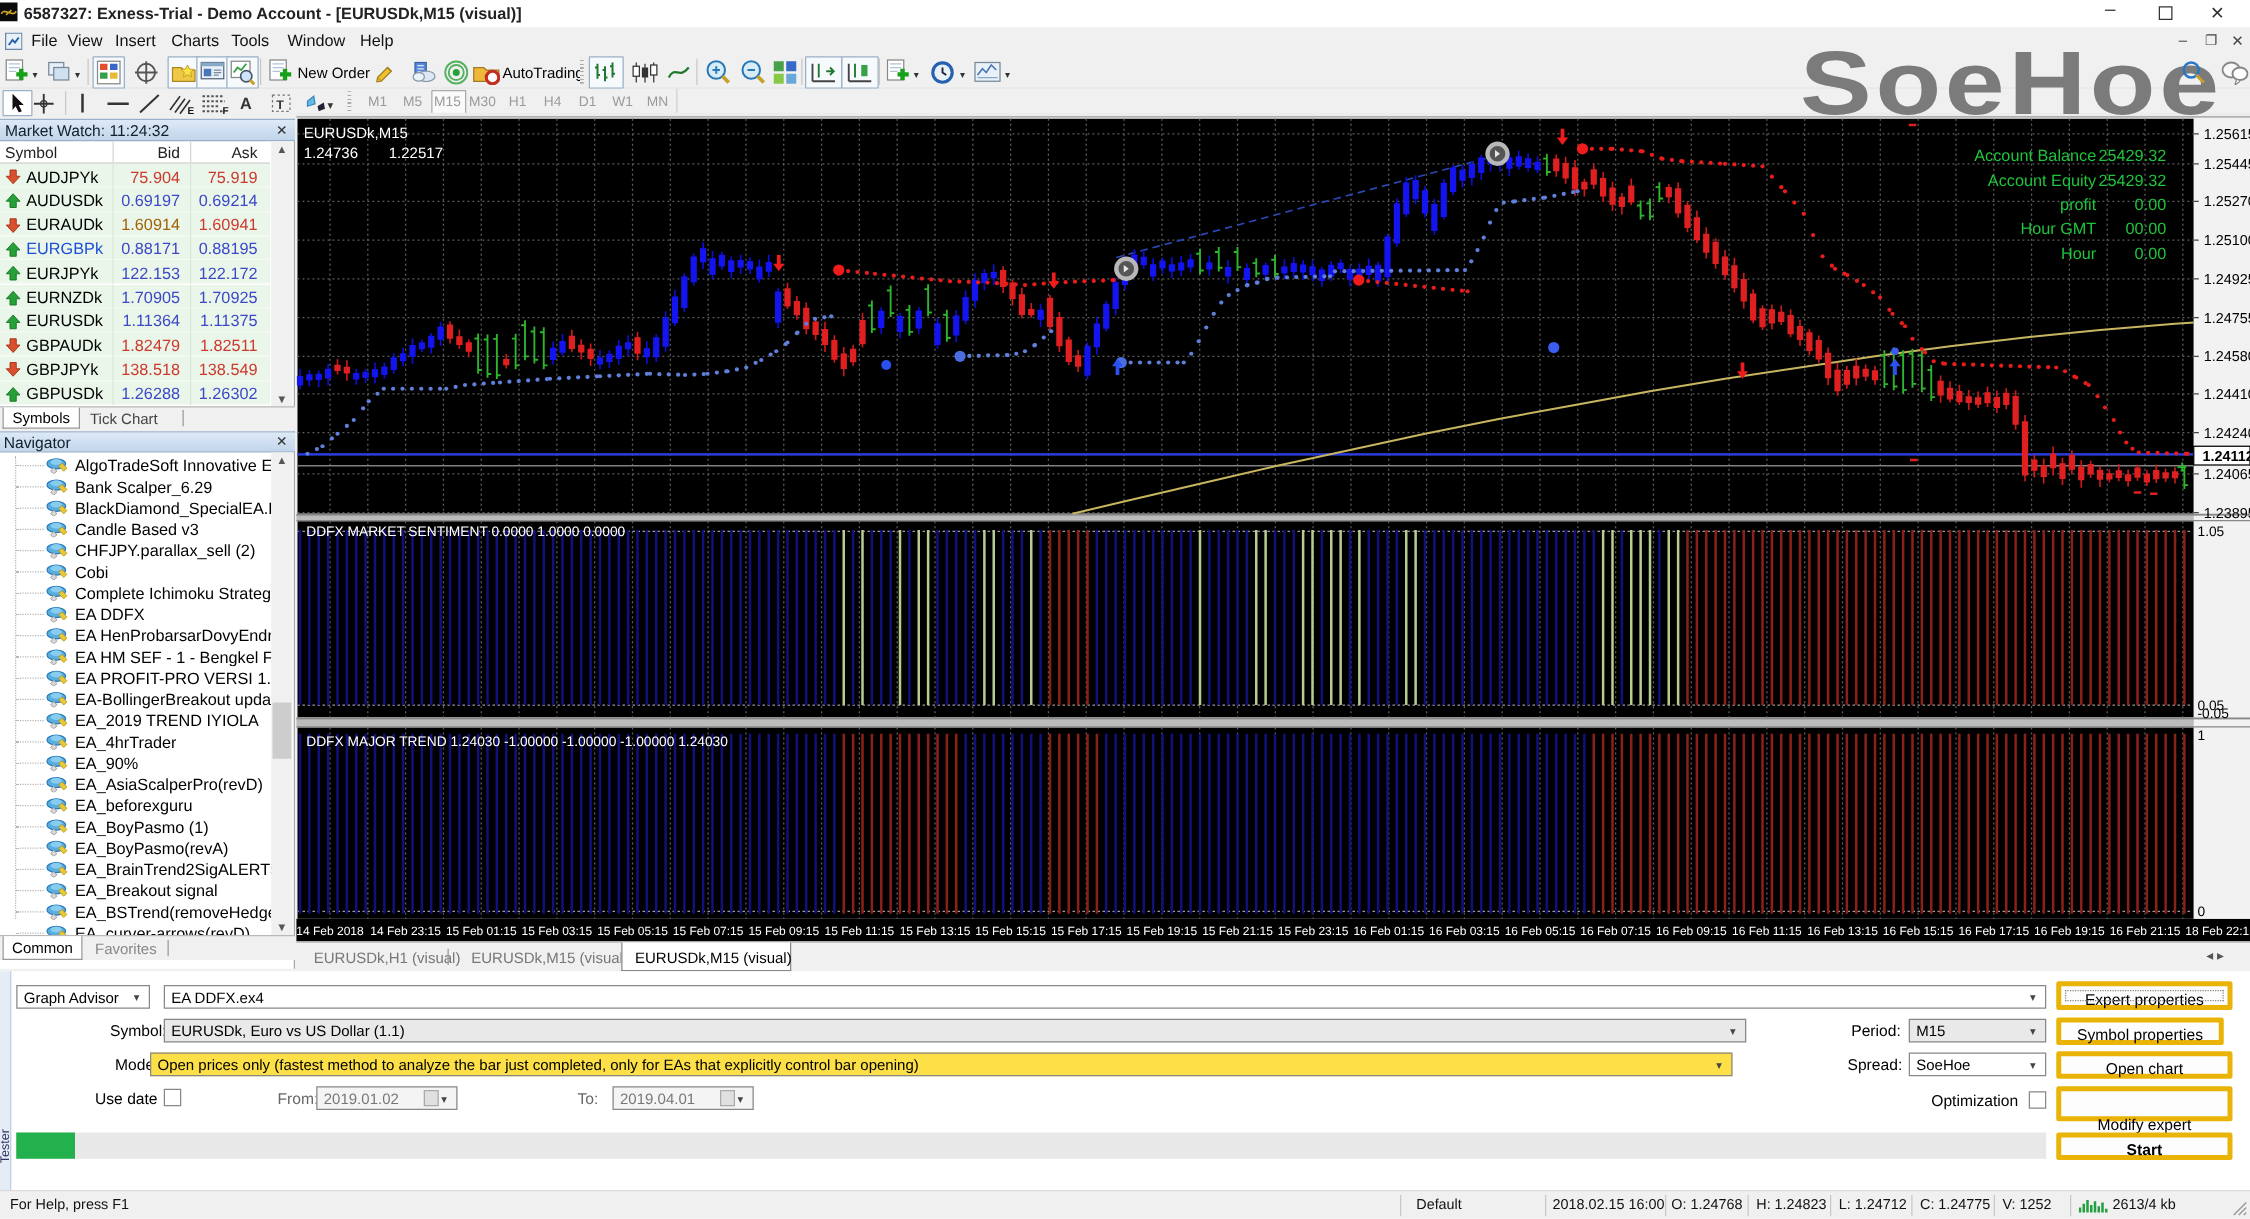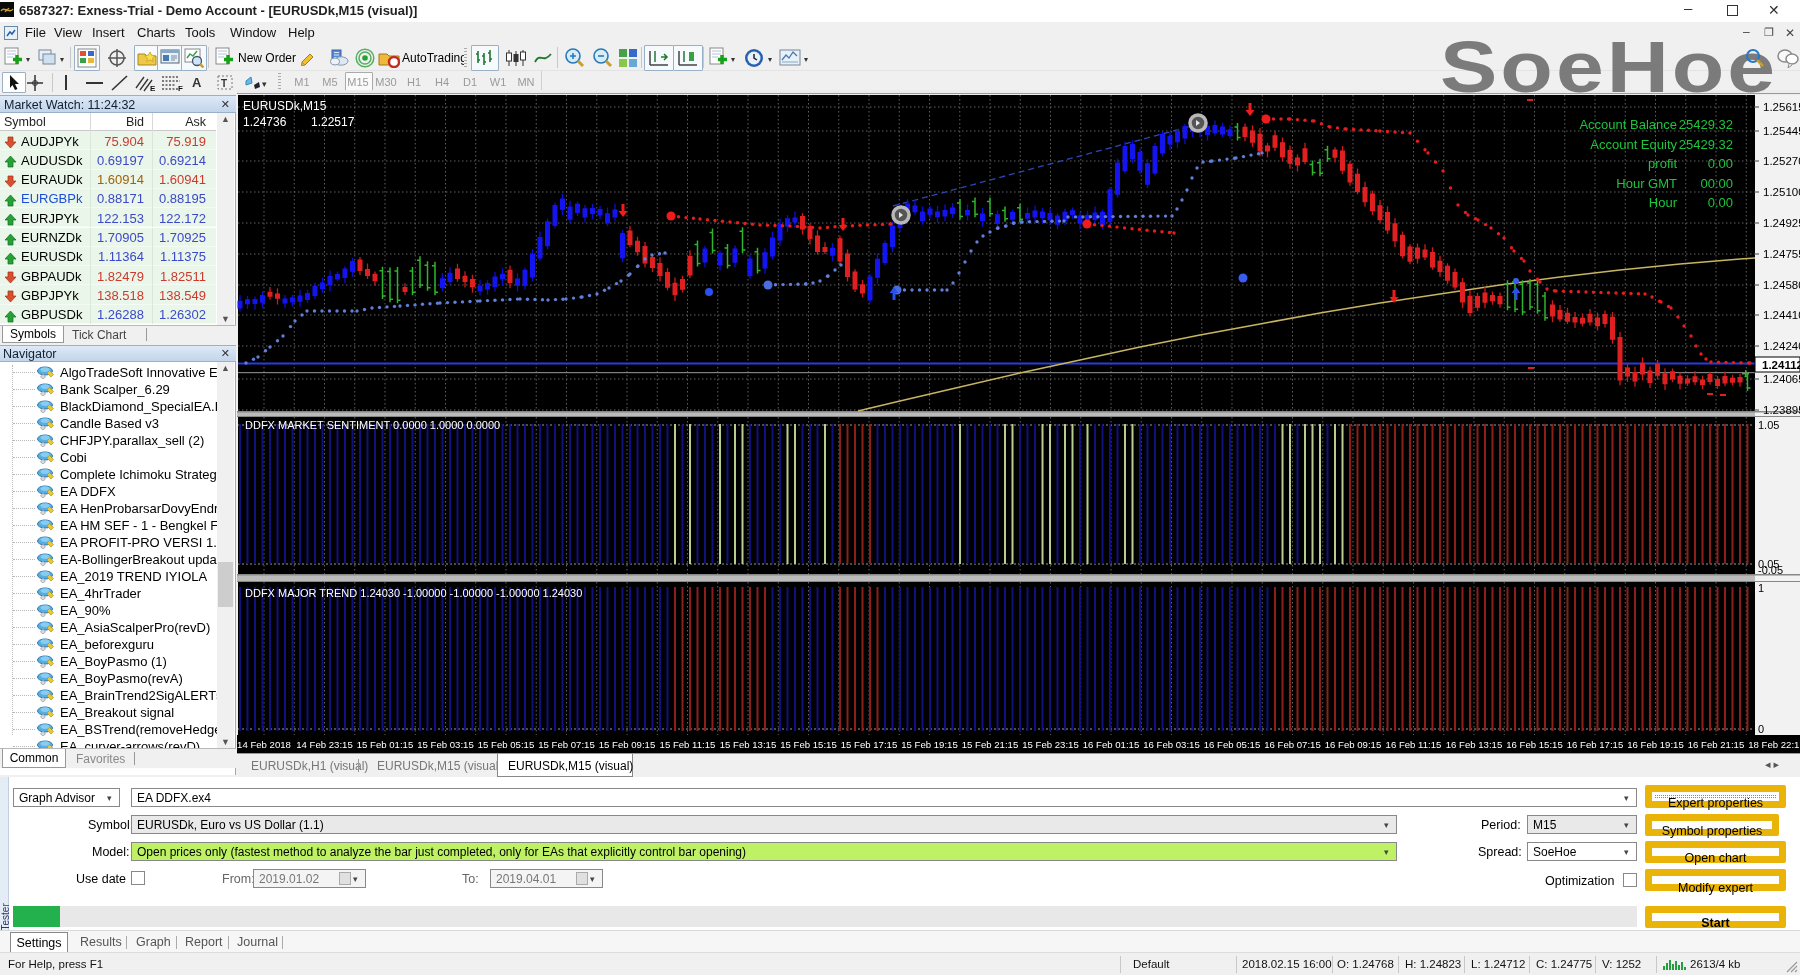--- a/index.html
+++ b/index.html
@@ -8,21 +8,21 @@
 .menubar{left:0;top:22px;width:1800px;height:22px;background:#f0f0f0;font-size:13px;color:#111}
 .menubar span.mi{position:absolute;top:3px}
 .tb1{left:0;top:44px;width:1800px;height:27px;background:#f0f0f0;border-bottom:1px solid #e3e3e3}
 .tb2{left:0;top:71px;width:1800px;height:24px;background:#f0f0f0}
 .sep{position:absolute;width:1px;background:#c8c8c8}
 .tbtn{position:absolute;border:1px solid #9ab0c6;background:#f6fafd;border-radius:1px}
 .tf{position:absolute;top:2px;font-size:11px;color:#9a9a9a;text-align:center;width:26px;padding-top:3px;height:19px}
 .mwhead{background:linear-gradient(#dde9f7,#c2d5ea);border-top:1px solid #98b0c8;border-bottom:1px solid #98b0c8;font-size:12.5px;color:#102030}
 .mwtab{font-size:12px;color:#333}
 .navitem{white-space:nowrap;font-size:13px;color:#000;max-width:157px;overflow:hidden}
-.btn{position:absolute;background:#fdfdfd;border:7px solid #eab308;font-size:12.5px;color:#000;text-align:center;border-radius:2px}
+.btn{position:absolute;background:#fdfdfd;border:4px solid #eab308;font-size:12.5px;color:#000;text-align:center;border-radius:2px}
 .fld{position:absolute;border:1px solid #888;font-size:12px;color:#000;background:#fff}
 .lbl{position:absolute;font-size:12.5px;color:#000}
 .car{position:absolute;right:4px;top:50%;margin-top:-3px;width:8px;height:6px;color:#444;font-size:9px;line-height:6px}
 .statusbar{left:0;top:952px;width:1800px;height:23px;background:#f0f0f0;border-top:1px solid #dcdcdc;font-size:11.5px;color:#111}
 .ssep{position:absolute;top:3px;width:1px;height:17px;background:#c8c8c8}
 .wm{left:1440px;top:26px;width:380px;font-size:86px;font-weight:bold;color:#7b7b7b;letter-spacing:3px;z-index:50;font-family:'Liberation Sans',sans-serif;transform:scaleY(0.84);transform-origin:top left}
 </style></head><body>
 <div id="app">
     <div class="abs titlebar">
       <div class="abs" style="left:0px;top:2px;width:14px;height:15px;background:#0a0a0a"><svg width="14" height="15" viewBox="0 0 14 15" style="">
@@ -974,21 +974,21 @@
         <span style="position:absolute;left:5px;top:2px">EURUSDk, Euro vs US Dollar (1.1)</span>
         <span class="car">▾</span>
       </div>
       <div class="lbl" style="left:1481px;top:41px">Period:</div>
       <div class="fld" style="left:1527px;top:38px;width:110px;height:19px;background:#e9e9e9">
         <span style="position:absolute;left:5px;top:2px">M15</span>
         <span class="car">▾</span>
       </div>
       <div class="btn" style="left:1645px;top:37px;width:134px;height:22px;padding-top:3px">Symbol properties</div>
       <div class="lbl" style="left:92px;top:68px">Model:</div>
-      <div class="fld" style="left:131px;top:65px;width:1266px;height:19px;background:#bef264">
+      <div class="fld" style="left:120px;top:65px;width:1266px;height:19px;background:#fde047">
         <span style="position:absolute;left:5px;top:2px">Open prices only (fastest method to analyze the bar just completed, only for EAs that explicitly control bar opening)</span>
         <span class="car">▾</span>
       </div>
       <div class="lbl" style="left:1478px;top:68px">Spread:</div>
       <div class="fld" style="left:1527px;top:65px;width:110px;height:19px">
         <span style="position:absolute;left:5px;top:2px">SoeHoe</span>
         <span class="car">▾</span>
       </div>
       <div class="btn" style="left:1645px;top:64px;width:141px;height:22px;padding-top:3px">Open chart</div>
       <div class="lbl" style="left:76px;top:95px">Use date</div>
@@ -1000,36 +1000,25 @@
         <span class="car">▾</span>
       </div>
       <div class="lbl" style="left:462px;top:95px;color:#666">To:</div>
       <div class="fld" style="left:490px;top:92px;width:113px;height:19px;background:#f4f4f4">
         <span style="position:absolute;left:5px;top:2px;color:#777">2019.04.01</span>
         <span style="position:absolute;right:14px;top:2px;width:12px;height:13px;background:#e0e0e0;border:1px solid #aaa"></span>
         <span class="car">▾</span>
       </div>
       <div class="lbl" style="left:1545px;top:97px">Optimization</div>
       <div class="fld" style="left:1623px;top:96px;width:14px;height:14px"></div>
-      <div class="btn" style="left:1645px;top:92px;width:141px;height:22px;padding-top:5px">Modify expert</div>
+      <div class="btn" style="left:1645px;top:92px;width:141px;height:22px;padding-top:20px">Modify expert</div>
       <div class="abs" style="left:13px;top:129px;width:1624px;height:21px;background:#e8e8e8">
         <div style="position:absolute;left:0;top:0;width:47px;height:21px;background:#22b14c"></div>
       </div>
       <div class="btn" style="left:1645px;top:129px;width:141px;height:22px;padding-top:3px;font-weight:bold">Start</div>
-    </div>
-    <div class="abs" style="left:0;top:930px;width:1800px;height:22px;background:#f6f6f6;border-top:1px solid #d8d8d8">
-      <div class="abs" style="left:10px;top:1px;width:58px;height:21px;background:#fff;border:1px solid #888;border-bottom:none;font-size:12.5px;text-align:center;padding-top:3px">Settings</div>
-      <span class="abs" style="left:80px;top:4px;font-size:12.5px;color:#555">Results</span>
-      <span class="abs" style="left:136px;top:4px;font-size:12.5px;color:#555">Graph</span>
-      <span class="abs" style="left:185px;top:4px;font-size:12.5px;color:#555">Report</span>
-      <span class="abs" style="left:237px;top:4px;font-size:12.5px;color:#555">Journal</span>
-      <i class="abs" style="left:126px;top:5px;width:1px;height:13px;background:#aaa"></i>
-      <i class="abs" style="left:176px;top:5px;width:1px;height:13px;background:#aaa"></i>
-      <i class="abs" style="left:228px;top:5px;width:1px;height:13px;background:#aaa"></i>
-      <i class="abs" style="left:282px;top:5px;width:1px;height:13px;background:#aaa"></i>
     </div>
     <div class="abs statusbar">
       <span class="abs" style="left:8px;top:5px">For Help, press F1</span>
       <i class="ssep" style="left:1120px"></i>
       <span class="abs" style="left:1133px;top:5px">Default</span>
       <i class="ssep" style="left:1236px"></i>
       <span class="abs" style="left:1242px;top:5px">2018.02.15 16:00</span>
       <i class="ssep" style="left:1332px"></i>
       <span class="abs" style="left:1337px;top:5px">O: 1.24768</span>
       <i class="ssep" style="left:1398px"></i>

